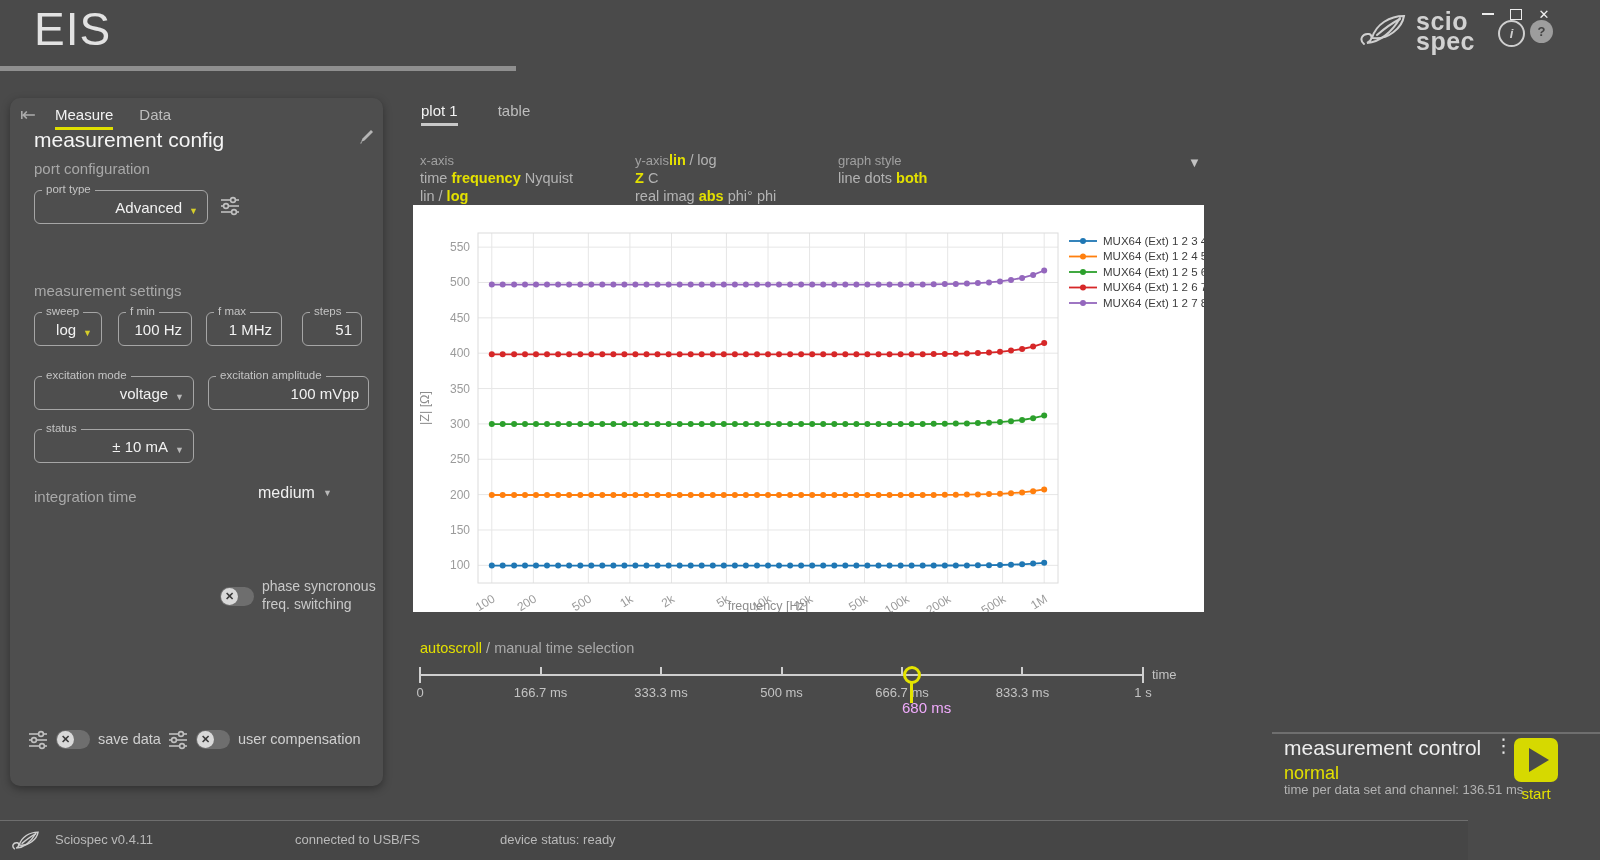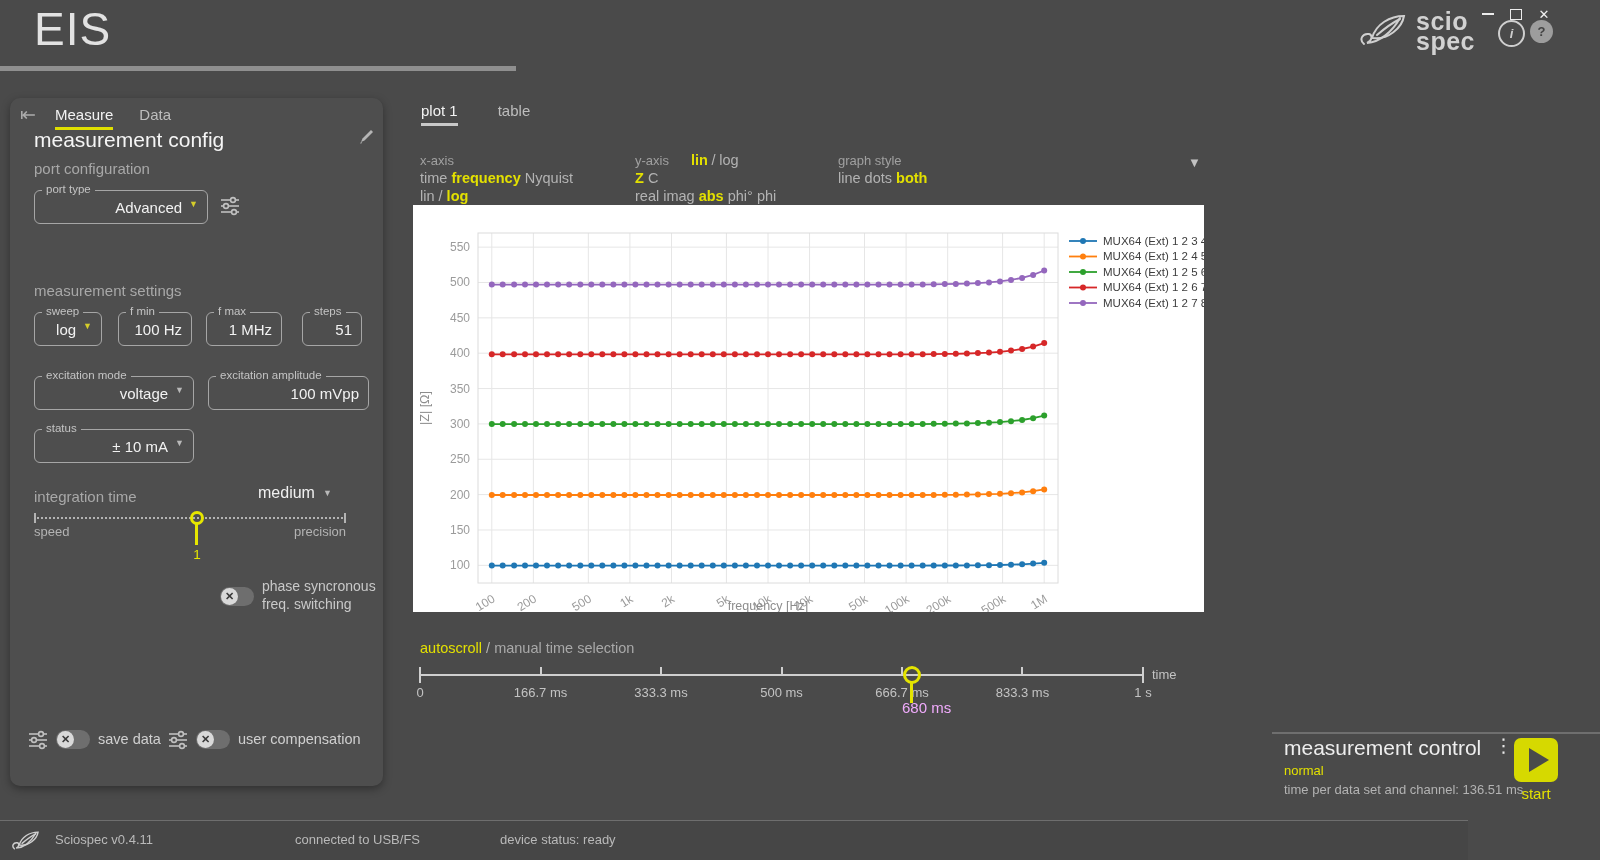--- a/index.html
+++ b/index.html
@@ -24,21 +24,21 @@
   .panel{position:absolute;background:#4e4e4e;border-radius:10px;box-shadow:0 3px 9px rgba(0,0,0,0.35);}
   .collapse-icon{font-size:19px;color:#ababab;cursor:pointer;}
 
   .tab{font-size:15px;color:#bdbdbd;padding-bottom:4px;cursor:pointer;border-bottom:3px solid transparent;}
   .tab.active{color:#f2f2f2;border-bottom:3px solid #dfdf00;}
   .tab.active.gray{border-bottom:3px solid #c9c9c9;}
 
   
   .fs{position:absolute;border:1px solid #a6a6a6;border-radius:6px;}
   .fs .lg{position:absolute;top:-8px;left:7px;background:#4e4e4e;padding:0 4px;font-size:11.5px;color:#c4c4c4;white-space:nowrap;}
-  .fs .val{position:absolute;right:9px;top:50%;transform:translateY(-50%);font-size:15px;color:#f2f2f2;white-space:nowrap;display:flex;align-items:flex-start;gap:7px;}
+  .fs .val{position:absolute;right:9px;top:50%;transform:translateY(-50%);font-size:15px;color:#f2f2f2;white-space:nowrap;display:flex;align-items:flex-end;gap:7px;}
   .fs .arrow{font-size:9px;color:#b8b8b8;}
   .fs .arrow.yellow{color:#d5cd2a;}
 
   .sec-label{font-size:15px;color:#a8a8a8;}
   .pencil-icon{color:#b5b5b5;}
 
   
   .toggle{position:absolute;width:34px;height:19px;border-radius:10px;background:#6e6e6e;cursor:pointer;}
   .toggle .knob{position:absolute;left:1px;top:1px;width:17px;height:17px;border-radius:50%;background:#d9d9d9;
                 color:#3a3a3a;font-size:11px;font-weight:bold;display:flex;align-items:center;justify-content:center;}
@@ -201,30 +201,20 @@
           <span class="arrow">▼</span>
         </span>
     </div>
 
     <div class="abs sec-label" style="left:24px;top:390px;">integration time</div>
     <div class="abs" style="left:248px;top:386px;font-size:16px;color:#f0f0f0;display:flex;align-items:center;gap:8px;">
       <span>medium</span>
       <span class="arrow" style="font-size:9px;color:#b8b8b8;">▼</span>
     </div>
 
-    <div class="abs" style="left:24px;top:413px;width:312px;height:52px;">
-      <div class="int-track"></div>
-      <div class="int-end" style="left:0;"></div>
-      <div class="int-end" style="right:0;"></div>
-      <div class="int-handle" style="left:156px;"></div>
-      <div class="int-stem" style="left:161px;"></div>
-      <div class="int-lab" style="left:0;">speed</div>
-      <div class="int-lab" style="right:0;">precision</div>
-      <div class="int-val" style="left:150px;">1</div>
-    </div>
 
     <div class="toggle" style="left:210px;top:489px;">
       <div class="knob">✕</div>
     </div>
     <div class="abs" style="left:252px;top:480px;font-size:14px;color:#c9c9c9;line-height:1.25;">
       <div>phase syncronous</div>
       <div>freq. switching</div>
     </div>
 
     <svg class="abs eq-icon" style="left:18px;top:632px;" width="20" height="20" viewBox="0 0 20 20">
@@ -271,21 +261,21 @@
       <span class="tok">Nyquist</span>
     </div>
     <div class="cfg-row">
       <span class="tok">lin</span>
       <span class="sep">/</span>
       <span class="tok sel">log</span>
     </div>
   </div>
 
   <div class="abs" style="left:635px;top:153px;">
-    <div style="display:flex;gap:22px;align-items:flex-end;">
+    <div style="display:flex;align-items:flex-end;">
       <span class="cfg-title">y-axis</span>
       <span class="cfg-title" style="margin-top:-1px;">
         <span class="tok sel" style="font-size:14.5px;">lin</span>
         <span class="sep" style="font-size:14.5px;">/</span>
         <span class="tok" style="font-size:14.5px;">log</span>
       </span>
     </div>
     <div class="cfg-row">
       <span class="tok sel">Z</span>
       <span class="tok">C</span>
@@ -665,21 +655,21 @@
     <div class="abs" style="left:732px;top:6px;font-size:13px;color:#c3c3c3;">time</div>
     <div class="t-cursor-ring" id="t-cursor-ring" style="left: 482.64px;"></div>
     <div class="t-cursor-stem" id="t-cursor-stem" style="left: 490.14px;"></div>
     <div class="t-cursor-lab" id="t-cursor-lab" style="left: 506.64px;">680 ms</div>
   </div>
 
 
   <div class="abs mc-sep"></div>
   <div class="abs" style="left:1284px;top:736px;font-size:21px;color:#eeeeee;">measurement control</div>
   <div class="abs dots-icon" style="left:1494px;top:741px;">⋮</div>
-  <div class="abs" style="left:1284px;top:763px;font-size:13px;color:#e3e000;">normal</div>
+  <div class="abs" style="left:1284px;top:763px;font-size:18px;color:#e3e000;">normal</div>
   <div class="abs" style="left:1284px;top:782px;font-size:13px;color:#b3b3b3;">time per data set and channel: 136.51 ms</div>
   <div class="abs start-btn">
     <div class="play-tri"></div>
   </div>
   <div class="abs" style="left:1514px;top:785px;width:44px;text-align:center;font-size:15px;color:#e3e000;">start</div>
 
   <div class="abs status-bar">
     <svg class="abs" style="left:12px;top:7px;" width="32" height="26" viewBox="0 0 54 42">
       <g fill="none" stroke="#cfcfcf" stroke-width="2.4" stroke-linecap="round">
         <path d="M4 34 C-1 30 2 23 9 24 C13 25 12 31 7 33 C20 32 32 22 40 8"></path>

